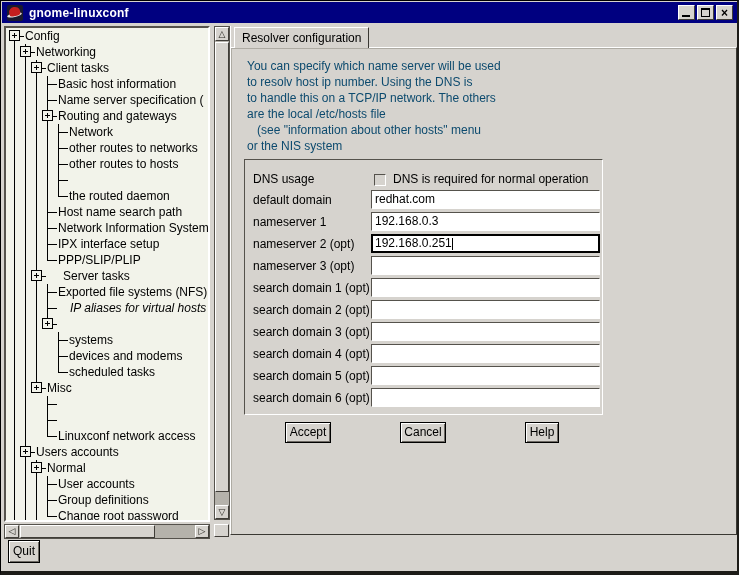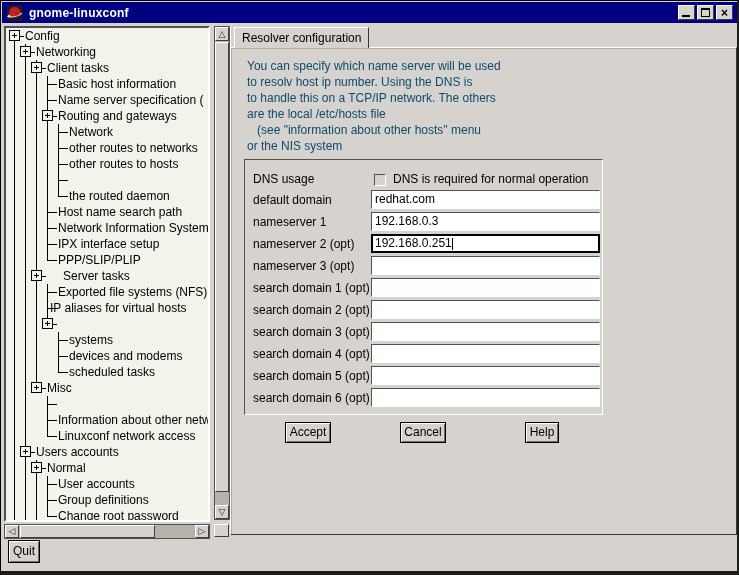--- a/index.html
+++ b/index.html
@@ -257,21 +257,21 @@
           <div class="t-line" style="left: 41px; top: 8px; width: 10px; height: 1px;"></div>
           <span class="t-label" style="left: 52px;">Exported file systems (NFS)</span>
         </div>
         <div class="tree-row">
           <div class="t-line" style="left: 8px; top: 0px; width: 1px; height: 16px;"></div>
           <div class="t-line" style="left: 19px; top: 0px; width: 1px; height: 16px;"></div>
           <div class="t-line" style="left: 30px; top: 0px; width: 1px; height: 16px;"></div>
           <div class="t-line" style="left: 41px; top: 0px; width: 1px; height: 8px;"></div>
           <div class="t-line" style="left: 41px; top: 8px; width: 1px; height: 8px;"></div>
           <div class="t-line" style="left: 41px; top: 8px; width: 10px; height: 1px;"></div>
-          <span class="t-label" style="left: 44px;">IP aliases for virtual hosts</span>
+          <span class="t-label" style="left: 64px; font-style: italic;">IP aliases for virtual hosts</span>
         </div>
         <div class="tree-row">
           <div class="t-line" style="left: 8px; top: 0px; width: 1px; height: 16px;"></div>
           <div class="t-line" style="left: 19px; top: 0px; width: 1px; height: 16px;"></div>
           <div class="t-line" style="left: 30px; top: 0px; width: 1px; height: 16px;"></div>
           <div class="t-line" style="left: 41px; top: 0px; width: 1px; height: 8px;"></div>
           <div class="t-line" style="left: 41px; top: 8px; width: 10px; height: 1px;"></div>
           <div class="plusbox" style="left: 36px;">
             <div class="ph"></div>
             <div class="pv"></div>
@@ -320,21 +320,20 @@
           <div class="t-line" style="left: 41px; top: 0px; width: 1px; height: 8px;"></div>
           <div class="t-line" style="left: 41px; top: 8px; width: 1px; height: 8px;"></div>
           <div class="t-line" style="left: 41px; top: 8px; width: 10px; height: 1px;"></div>
         </div>
         <div class="tree-row">
           <div class="t-line" style="left: 8px; top: 0px; width: 1px; height: 16px;"></div>
           <div class="t-line" style="left: 19px; top: 0px; width: 1px; height: 16px;"></div>
           <div class="t-line" style="left: 41px; top: 0px; width: 1px; height: 8px;"></div>
           <div class="t-line" style="left: 41px; top: 8px; width: 1px; height: 8px;"></div>
           <div class="t-line" style="left: 41px; top: 8px; width: 10px; height: 1px;"></div>
-          <span class="t-label" style="left: 52px;">Information about other netw</span>
         </div>
         <div class="tree-row">
           <div class="t-line" style="left: 8px; top: 0px; width: 1px; height: 16px;"></div>
           <div class="t-line" style="left: 19px; top: 0px; width: 1px; height: 16px;"></div>
           <div class="t-line" style="left: 41px; top: 0px; width: 1px; height: 8px;"></div>
           <div class="t-line" style="left: 41px; top: 8px; width: 10px; height: 1px;"></div>
           <span class="t-label" style="left: 52px;">Linuxconf network access</span>
         </div>
         <div class="tree-row">
           <div class="t-line" style="left: 8px; top: 0px; width: 1px; height: 16px;"></div>

